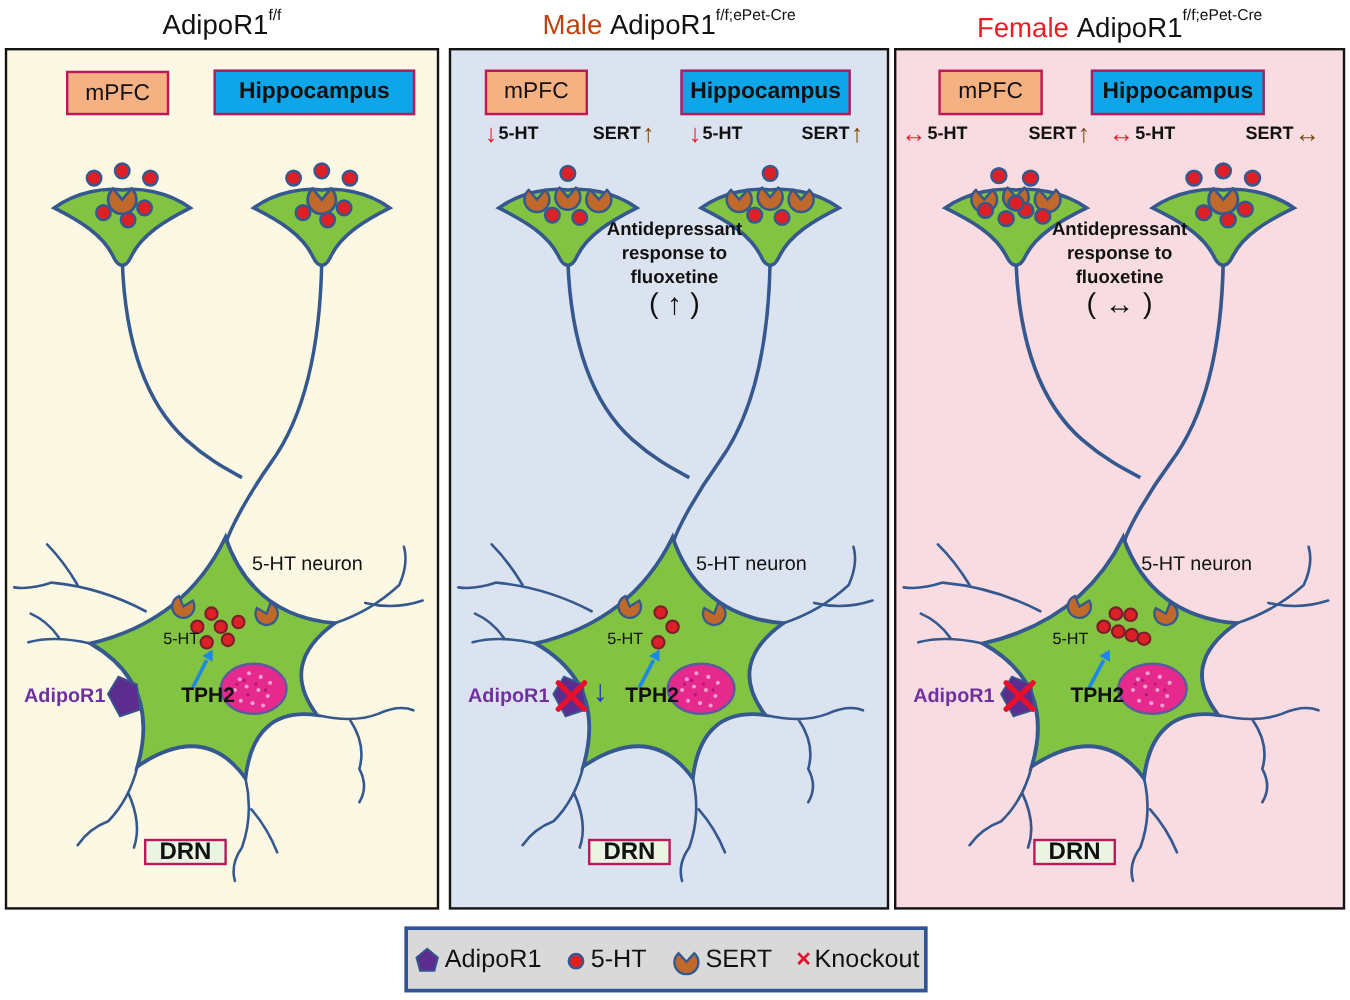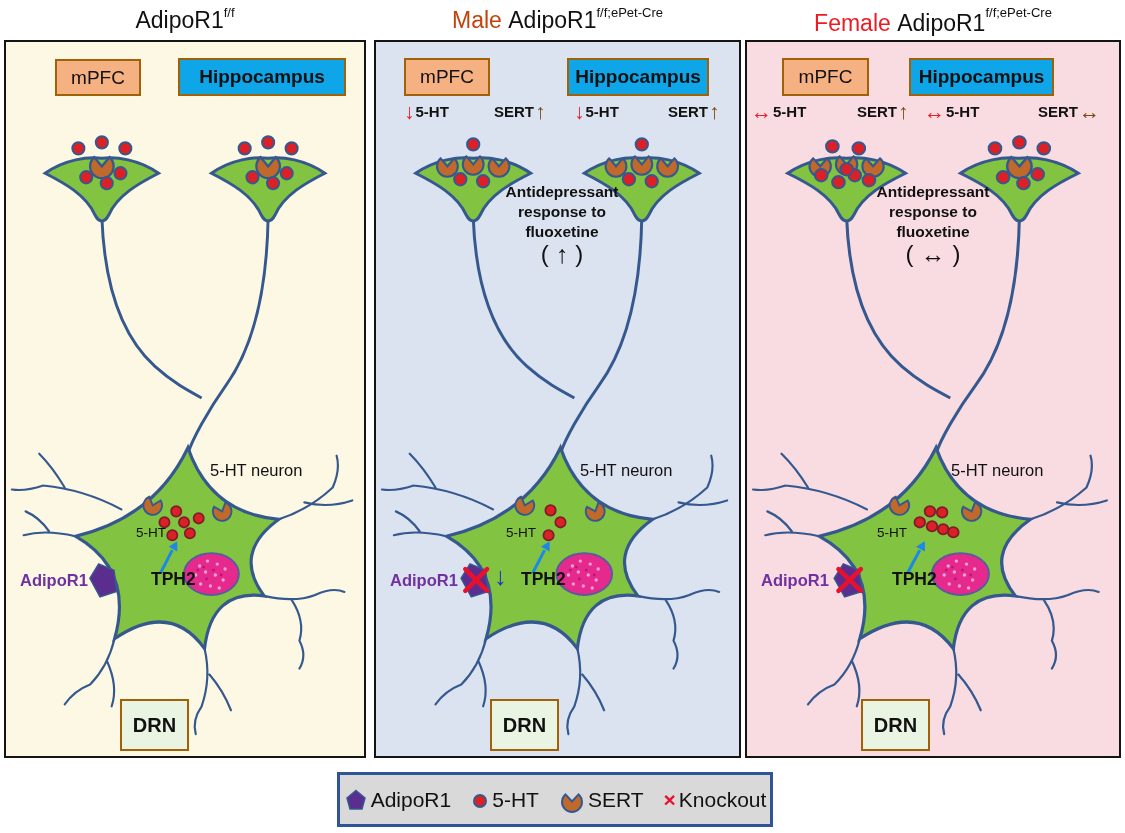--- a/index.html
+++ b/index.html
@@ -18,25 +18,25 @@
   .ptitle{position:absolute;top:3px;height:34px;display:flex;align-items:center;justify-content:center;
           font-size:23px;white-space:pre;}
   .pt1{left:4px;width:362px;}
   .pt2{left:374px;width:367px;}
   .pt3{left:745px;width:376px;align-items:flex-end;}
   .pt2 .prefix{color:#c2410c;}
   .pt3 .prefix{color:#ED1B24;}
   .ptitle sup{font-size:13px;line-height:1;align-self:flex-start;margin-top:3px;}
 
   
-  .region-box{position:absolute;border:2px solid #a16207;box-sizing:border-box;
+  .region-box{position:absolute;border:2px solid #be185d;box-sizing:border-box;
               display:flex;align-items:center;justify-content:center;font-size:19px;}
   .mpfc{background:#F6B183;}
   .hip{background:#0ea5e9;font-weight:bold;}
-  .drn{background:#EAF4E2;font-weight:bold;font-size:20px;left:114px;top:657px;width:69px;height:52px;}
+  .drn{background:#EAF4E2;font-weight:bold;font-size:20px;left:114px;top:657px;width:69px;height:22px;}
   .p1 .mpfc{left:49px;top:17px;width:86px;height:37px;}
   .p1 .hip{left:172px;top:16px;width:168px;height:38px;}
   .p2 .mpfc{left:28px;top:16px;width:86px;height:38px;}
   .p2 .hip{left:191px;top:16px;width:142px;height:38px;}
   .p3 .mpfc{left:35px;top:16px;width:87px;height:38px;}
   .p3 .hip{left:162px;top:16px;width:145px;height:38px;}
 
   
   .anno{position:absolute;top:56px;height:26px;display:flex;align-items:center;gap:1px;
         font-weight:bold;font-size:15px;}

